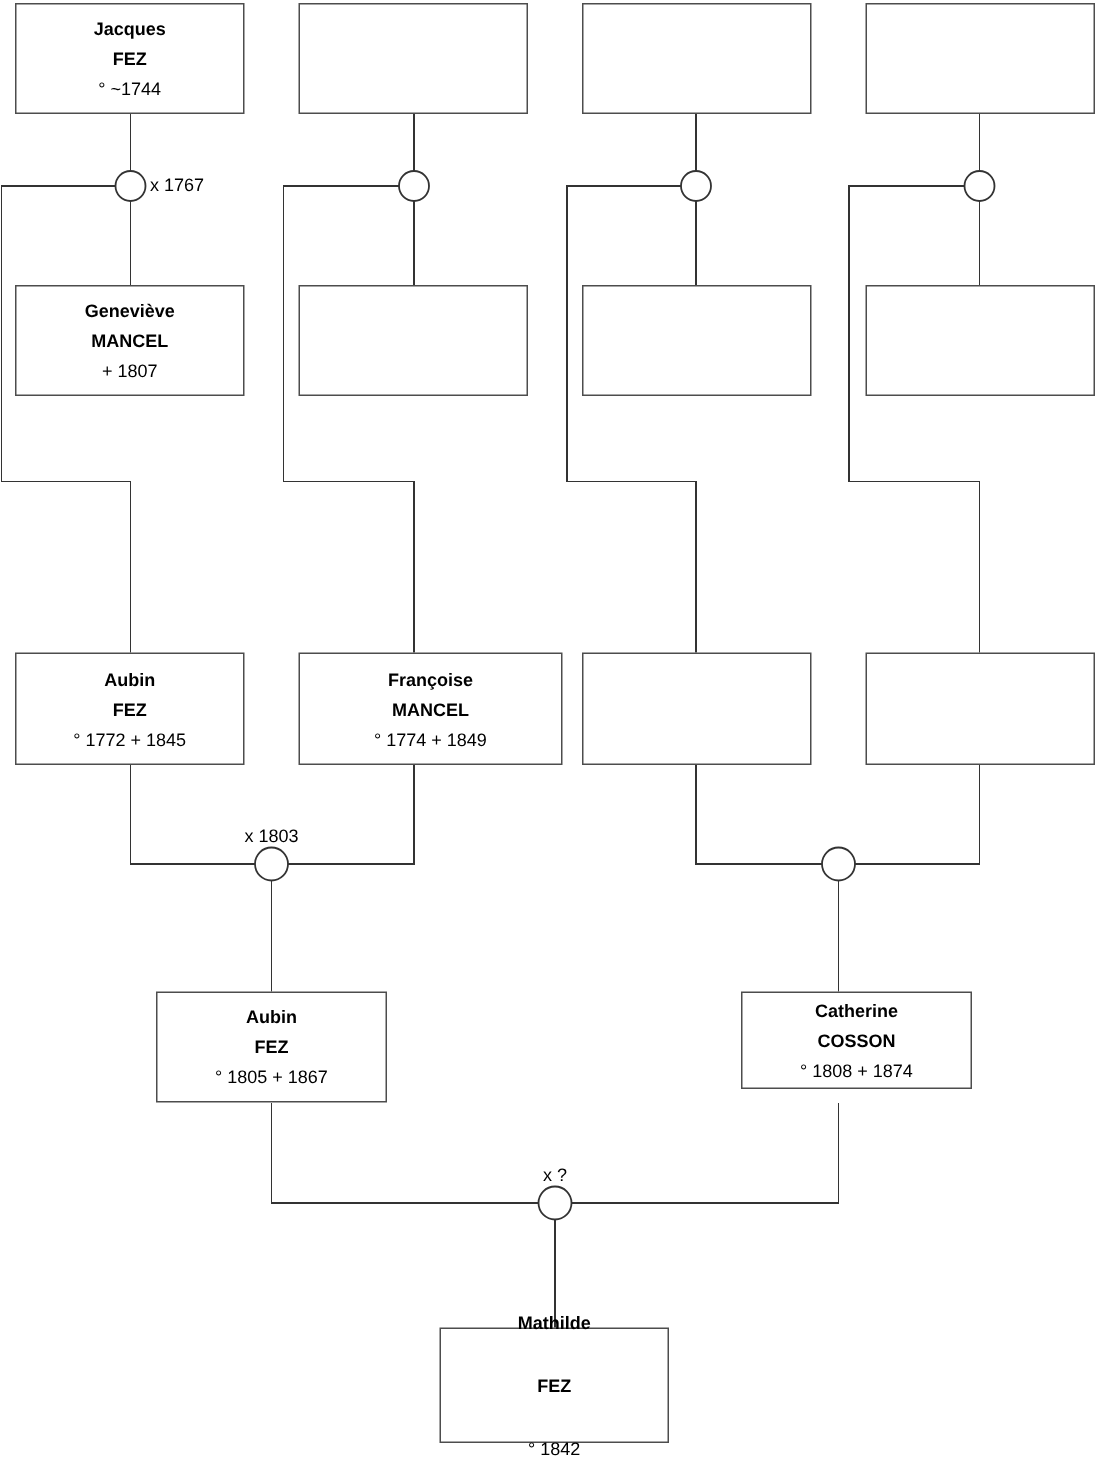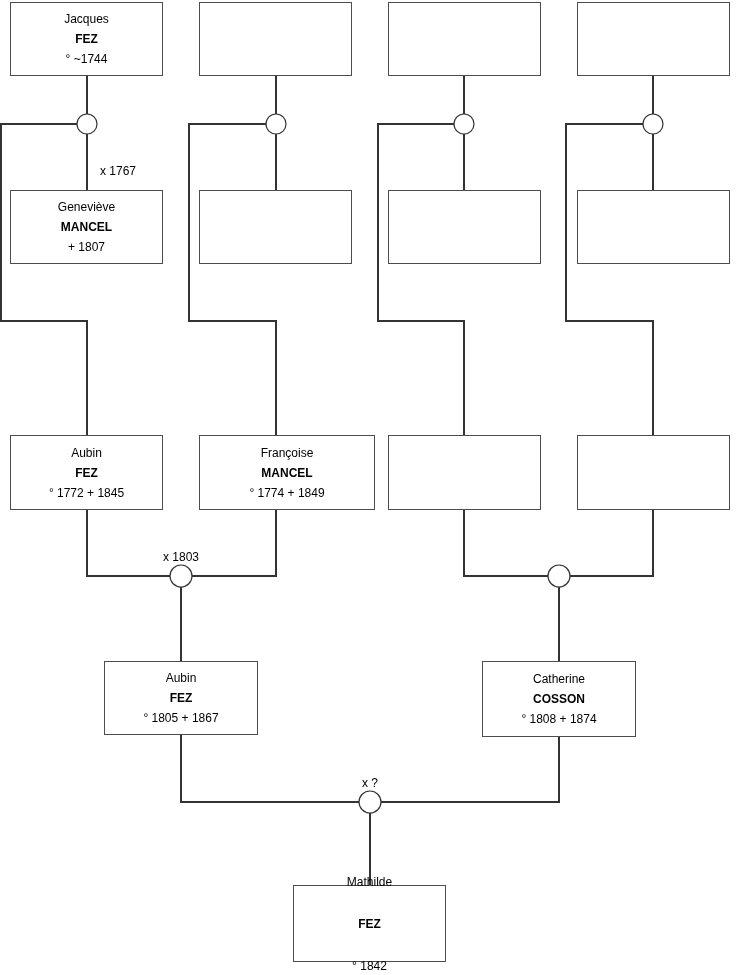--- a/index.html
+++ b/index.html
@@ -35,21 +35,21 @@
     justify-content: center;
     font-size: 12px;
     color: #000000;
     line-height: 1.0;
   }
   .person-box .pb-line {
     display: block;
     text-align: center;
     white-space: nowrap;
   }
-  .person-box .pb-first { margin-bottom: 8px; }
+  .person-box .pb-first { margin-bottom: 8px; font-weight: bold; }
   .person-box .pb-last  { margin-bottom: 8px; font-weight: bold; }
   .person-box .pb-dates { margin-bottom: 0; }
   .union-label {
     position: absolute;
     font-size: 12px;
     color: #000000;
     white-space: nowrap;
     line-height: 1;
   }
   .union-label.side {
@@ -126,30 +126,30 @@
         <span class="pb-line pb-last">MANCEL</span>
         <span class="pb-line pb-dates">° 1774 + 1849</span>
       </div>
       <div class="person-box empty-box" style="left: 388px; top: 435px; width: 153px; height: 75px; border-color: rgb(77, 77, 77);"></div>
       <div class="person-box empty-box" style="left: 577px; top: 435px; width: 153px; height: 75px; border-color: rgb(77, 77, 77);"></div>
       <div class="person-box" style="left: 104px; top: 661px; width: 154px; height: 74px; border-color: rgb(77, 77, 77);">
         <span class="pb-line pb-first">Aubin</span>
         <span class="pb-line pb-last">FEZ</span>
         <span class="pb-line pb-dates">° 1805 + 1867</span>
       </div>
-      <div class="person-box" style="left: 482px; top: 661px; width: 154px; height: 76px; border-color: rgb(77, 77, 77);">
+      <div class="person-box" style="left: 494px; top: 661px; width: 154px; height: 65px; border-color: rgb(77, 77, 77);">
         <span class="pb-line pb-first">Catherine</span>
         <span class="pb-line pb-last">COSSON</span>
         <span class="pb-line pb-dates">° 1808 + 1874</span>
       </div>
       <div class="person-box" style="left: 293px; top: 885px; width: 153px; height: 77px; border-color: rgb(77, 77, 77); gap: 22px;">
         <span class="pb-line pb-first">Mathilde</span>
         <span class="pb-line pb-last">FEZ</span>
         <span class="pb-line pb-dates">° 1842</span>
       </div>
     </div>
   <div id="labels-layer">
-      <div class="union-label side" style="top: 117px; left: 100px; margin-top: 48px;">x 1767</div>
+      <div class="union-label side" style="top: 117px; left: 100px;">x 1767</div>
       <div class="union-label above" style="top: 551px; left: 0px; width: 362px; text-align: center;">x 1803</div>
       <div class="union-label above" style="top: 777px; left: 0px; width: 740px; text-align: center;">x ?</div>
     </div>
 
 </div>
 
 </body></html>

